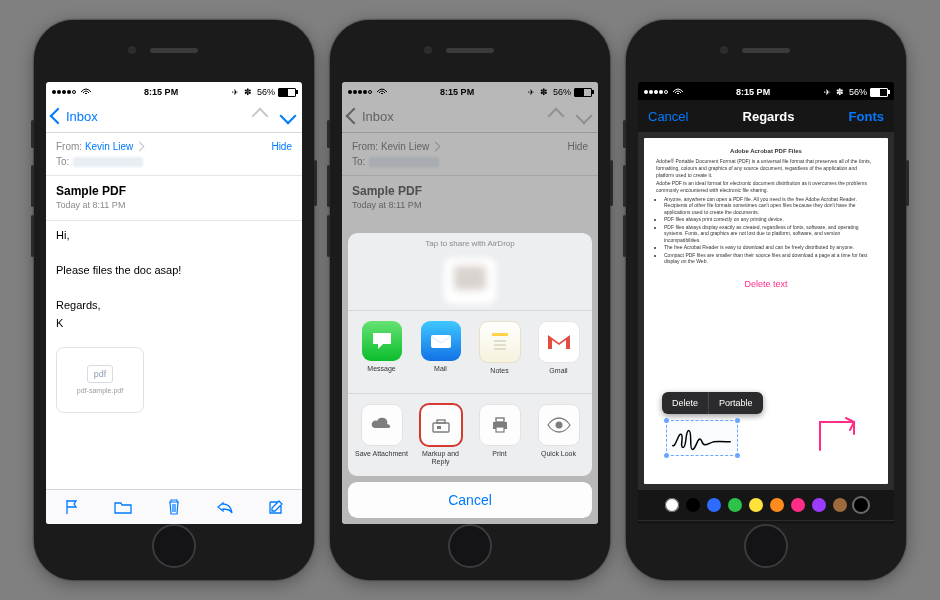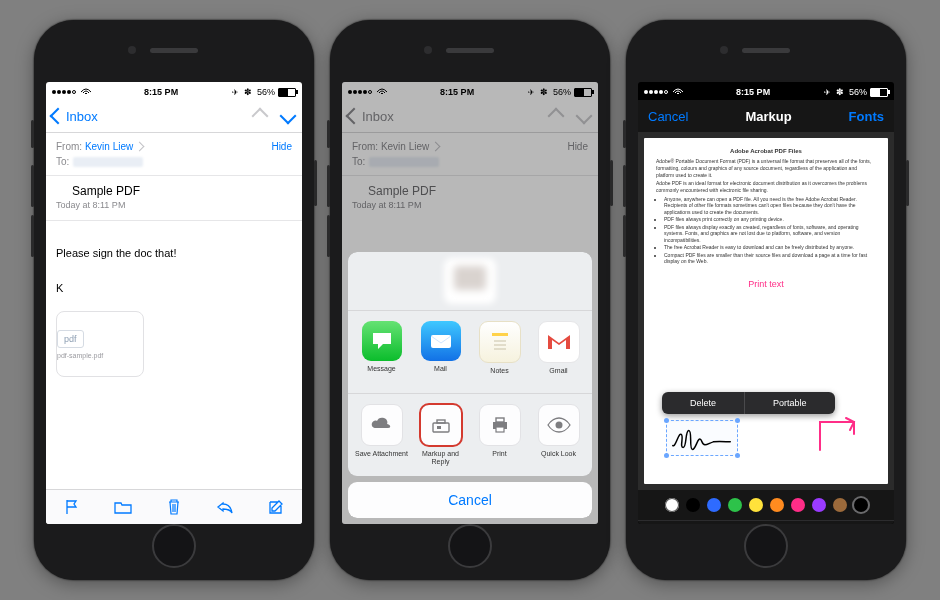--- a/index.html
+++ b/index.html
@@ -38,24 +38,24 @@
   .chev.down{transform:rotate(45deg);}
   .chev.dis{border-color:#c9c9cc;}
   .chev.small{width:6px;height:6px;border-width:0 1px 1px 0;}
   
   .mailmeta{font-size:10px;color:#8a8a8e;padding:6px 10px 4px 10px;}
   .mailmeta .row{display:flex;align-items:center;justify-content:space-between;padding:2px 0;}
   .mailmeta .name{color:#007aff;text-align:right;}
   .mailmeta .blur{width:70px;height:10px;background:#e9eef5;border-radius:2px;filter:blur(1px);}
   .mailmeta .hide{color:#007aff;font-size:10px;}
   .divider{height:1px;background:#e6e6e8;margin:2px 0 0 0;}
-  .subject{padding:8px 10px 2px 26px;font-size:12px;font-weight:400;color:#000;}
+  .subject{padding:8px 10px 2px 10px;font-size:12px;font-weight:700;color:#000;}
   .subline{padding:0 10px 8px 10px;font-size:9px;color:#8a8a8e;}
   .body{padding:6px 10px;font-size:11px;color:#000;line-height:1.6;}
-  .attach{margin:8px 10px 0 10px;width:86px;height:64px;border:1px solid #e1e1e4;border-radius:8px;display:flex;flex-direction:column;align-items:flex-start;justify-content:center;gap:4px;color:#777;}
+  .attach{margin:8px 10px 0 10px;width:86px;height:64px;border:1px solid #e1e1e4;border-radius:8px;display:flex;flex-direction:column;align-items:center;justify-content:center;gap:4px;color:#777;}
   .attach .glyph{font-size:9px;color:#8fa0b4;border:1px solid #d5dbe3;border-radius:3px;padding:3px 6px;}
   .attach .fname{font-size:7px;color:#9b9ba0;}
   .toolbar{position:absolute;bottom:0;left:0;right:0;height:34px;border-top:1px solid #d7d7d9;display:flex;align-items:center;justify-content:space-around;color:#007aff;background:#fafafc;}
   .tbicon{width:18px;height:16px;display:flex;align-items:center;justify-content:center;}
   .tbicon svg{overflow:visible;}
   
   .dim{position:absolute;inset:0;background:rgba(0,0,0,.28);}
   .sheet{position:absolute;left:6px;right:6px;bottom:6px;border-radius:9px;overflow:hidden;}
   .sheet .panel{background:#eceef0;border-radius:9px;overflow:hidden;}
   .sheet .airdrop{font-size:8px;color:#8a8a8e;text-align:center;padding:6px 0 4px;}
@@ -83,21 +83,21 @@
   .doc p{margin:2px 0;line-height:1.35;}
   .doc ul{margin:2px 0 2px 8px;padding:0;}
   .doc li{margin:1px 0;line-height:1.3;}
   .typing{text-align:center;color:#ff2d87;font-size:9px;margin:14px 0 8px;}
   .sigbox{position:absolute;left:22px;bottom:28px;width:70px;height:34px;border:1px dashed #6aa6ff;background:rgba(120,170,255,.04);}
   .sigbox .h{position:absolute;width:5px;height:5px;background:#6aa6ff;border-radius:50%;}
   .sigbox .h.tl{left:-3px;top:-3px;} .sigbox .h.tr{right:-3px;top:-3px;}
   .sigbox .h.bl{left:-3px;bottom:-3px;} .sigbox .h.br{right:-3px;bottom:-3px;}
   .sigbox svg{position:absolute;inset:2px;}
   .popover{position:absolute;left:18px;bottom:70px;background:#2b2b2d;border-radius:6px;display:flex;overflow:hidden;color:#fff;font-size:9px;box-shadow:0 2px 6px rgba(0,0,0,.4);}
-  .popover div{padding:6px 28px;}
+  .popover div{padding:6px 10px;}
   .popover .sep{width:1px;background:#4a4a4c;padding:0;}
   .popover::after{content:"";position:absolute;left:38px;bottom:-5px;border:5px solid transparent;border-top-color:#2b2b2d;}
   .shape{position:absolute;right:28px;bottom:28px;}
   .palette{height:30px;background:#161616;display:flex;align-items:center;justify-content:center;gap:7px;}
   .sw{width:14px;height:14px;border-radius:50%;}
   .sw.sel{box-shadow:0 0 0 2px #6a6a6c;}
   .mk-tools{height:34px;background:#161616;display:flex;align-items:center;justify-content:space-around;border-top:1px solid #2c2c2e;}
 </style>
 </head>
 <body>
@@ -141,22 +141,23 @@
               <span>To:</span>
               <span class="blur"></span>
             </span>
         </div>
       </div>
       <div class="divider"></div>
       <div class="subject">Sample PDF</div>
       <div class="subline">Today at 8:11 PM</div>
       <div class="divider"></div>
       <div class="body">
-        <br>
-        <div>Please sign the doc that!</div><br>
+        <div>Hi,</div><br>
+        <div>Please files the doc asap!</div><br>
+        <div>Regards,</div>
         <div>K</div>
       </div>
       <div class="attach">
         <span class="glyph">pdf</span>
         <span class="fname">pdf-sample.pdf</span>
       </div>
       <div class="toolbar">
         <span class="tbicon">
             <svg width="16" height="16">
               <path d="M3 1v14M3 2h9l-2 3 2 3H3" fill="none" stroke="#007aff" stroke-width="1.3"></path>
@@ -226,20 +227,21 @@
             </span>
           </div>
       </div>
       <div class="divider"></div>
       <div class="subject" style="color:#6d6d70">Sample PDF</div>
       <div class="subline">Today at 8:11 PM</div>
 
       <div class="dim"></div>
       <div class="sheet">
         <div class="panel">
+          <div class="airdrop">Tap to share with AirDrop</div>
           <div class="adrow">
               <div class="adblur"></div>
             </div>
           <div class="rowline"></div>
           <div class="approw">
             <div class="app">
                 <div class="tile msgTile">
                   <svg width="24" height="22">
                     <path d="M3 3h18v11H13l-5 5v-5H3z" fill="#fff"></path>
                   </svg>
@@ -334,36 +336,36 @@
         <span class="dots"><span class="dot"></span><span class="dot"></span><span class="dot"></span><span class="dot"></span><span class="dot empty"></span>&nbsp;<svg width="10" height="8">
               <path d="M0 4 Q5 -2 10 4 M2 5 Q5 1 8 5 M4 6 Q5 4 6 6" stroke="#fff" fill="none" stroke-width="1"></path>
             </svg></span>
         <span class="time">8:15 PM</span>
         <span class="right"><span style="font-size:8px">✈</span>&nbsp;✽&nbsp;<span>56%</span><span class="bat">
               <span class="fill"></span>
             </span></span>
       </div>
       <div class="mk-nav">
         <span>Cancel</span>
-        <span class="title">Markup</span>
+        <span class="title">Regards</span>
         <span style="font-weight:600">Fonts</span>
       </div>
       <div class="doc-wrap">
         <div class="doc">
           <h4>Adobe Acrobat PDF Files</h4>
           <p>Adobe® Portable Document Format (PDF) is a universal file format that preserves all of the fonts, formatting, colours and graphics of any source document, regardless of the application and platform used to create it.</p>
           <p>Adobe PDF is an ideal format for electronic document distribution as it overcomes the problems commonly encountered with electronic file sharing.</p>
           <ul>
             <li>Anyone, anywhere can open a PDF file. All you need is the free Adobe Acrobat Reader. Recipients of other file formats sometimes can't open files because they don't have the applications used to create the documents.</li>
             <li>PDF files always print correctly on any printing device.</li>
             <li>PDF files always display exactly as created, regardless of fonts, software, and operating systems. Fonts, and graphics are not lost due to platform, software, and version incompatibilities.</li>
             <li>The free Acrobat Reader is easy to download and can be freely distributed by anyone.</li>
             <li>Compact PDF files are smaller than their source files and download a page at a time for fast display on the Web.</li>
           </ul>
-          <div class="typing">Print text</div>
+          <div class="typing">Delete text</div>
 
           <div class="popover">
             <div>Delete</div>
             <div class="sep"></div>
             <div>Portable</div>
           </div>
           <div class="sigbox">
             <span class="h tl"></span>
               <span class="h tr"></span>
               <span class="h bl"></span>

